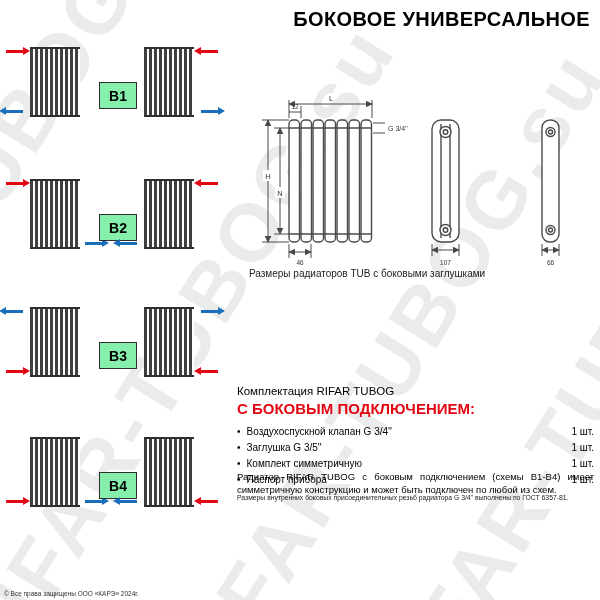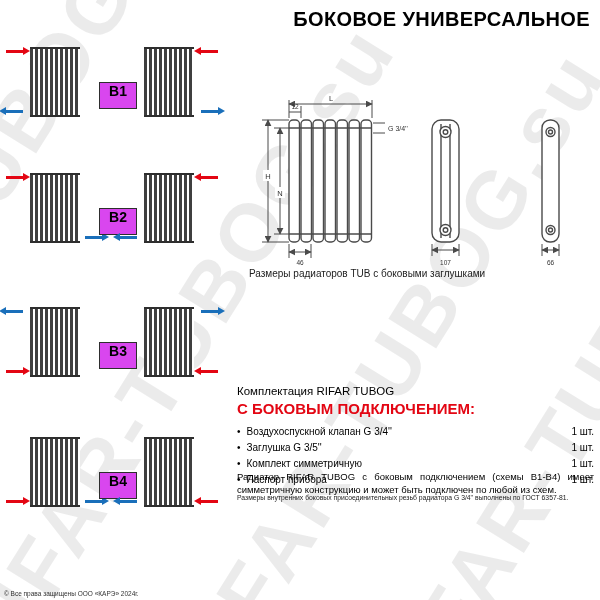--- a/index.html
+++ b/index.html
@@ -22,22 +22,22 @@
   .scheme-row{position:absolute;left:4px;width:228px;height:74px;}
   .radiator{
     position:absolute;top:1px;width:50px;height:70px;box-sizing:border-box;
     background:repeating-linear-gradient(90deg,#3f3f3f 0 3.2px,#ffffff 3.2px 5px);
     border-top:2.5px solid #2e2e2e;border-bottom:2.5px solid #2e2e2e;
   }
   .rad-left{left:26px;}
   .rad-right{left:140px;}
   .scheme-label{
     position:absolute;left:95px;top:36px;width:36px;height:25px;
-    border:1.5px solid #2e2e2e;display:flex;justify-content:center;
-    font-size:14px;font-weight:bold;background:#d946ef;
+    border:1.5px solid #2e2e2e;display:flex;align-items:center;justify-content:center;
+    font-size:14px;font-weight:bold;background:#86efac;
   }
   .arrow{position:absolute;width:17px;height:3px;background:currentColor;}
   .arrow::after{content:"";position:absolute;top:-3px;width:0;height:0;
     border-top:4.5px solid transparent;border-bottom:4.5px solid transparent;}
   .arrow.dir-right::after{right:-7px;border-left:7px solid;}
   .arrow.dir-left::after{left:-7px;border-right:7px solid;}
   .arrow.red{color:#e30613;}
   .arrow.blue{color:#1a6fba;}
   
   .drawing{position:absolute;left:254px;top:92px;width:340px;height:188px;}
@@ -79,21 +79,21 @@
   <span class="arrow blue dir-left" style="left:2px;top:64px;"></span>
   <div class="radiator rad-left"></div>
   <div class="scheme-label">
       <span>В1</span>
     </div>
   <div class="radiator rad-right"></div>
   <span class="arrow red dir-left" style="left:197px;top:4px;"></span>
   <span class="arrow blue dir-right" style="left:197px;top:64px;"></span>
 </div>
 
-<div class="scheme-row" style="top:172px;text-decoration:underline;">
+<div class="scheme-row" style="top:178px;text-decoration:underline;">
   <span class="arrow red dir-right" style="left:2px;top:4px;"></span>
   <span class="arrow blue dir-right" style="left:81px;top:64px;"></span>
   <div class="radiator rad-left"></div>
   <div class="scheme-label">
       <span>В2</span>
     </div>
   <div class="radiator rad-right"></div>
   <span class="arrow red dir-left" style="left:197px;top:4px;"></span>
   <span class="arrow blue dir-left" style="left:116px;top:64px;"></span>
 </div>

